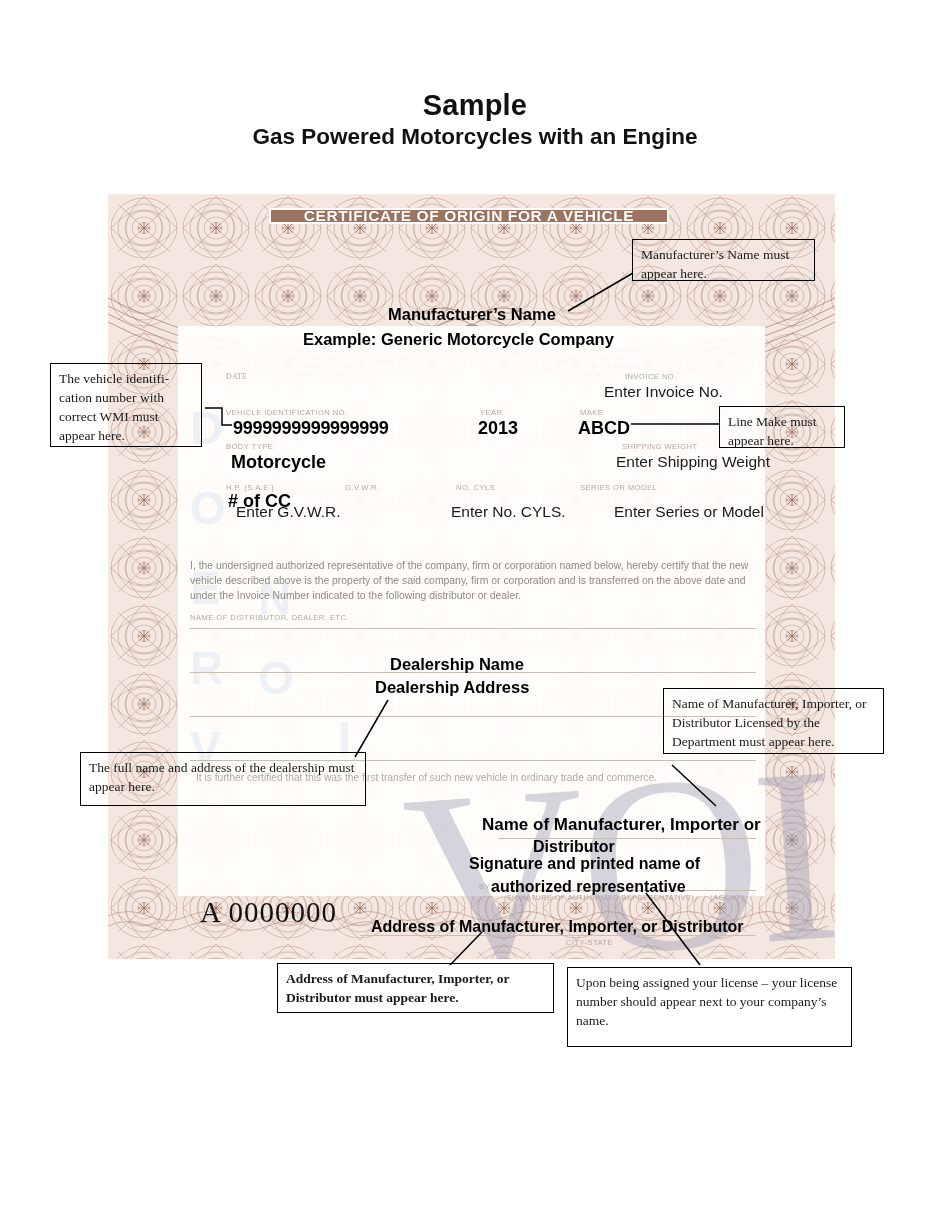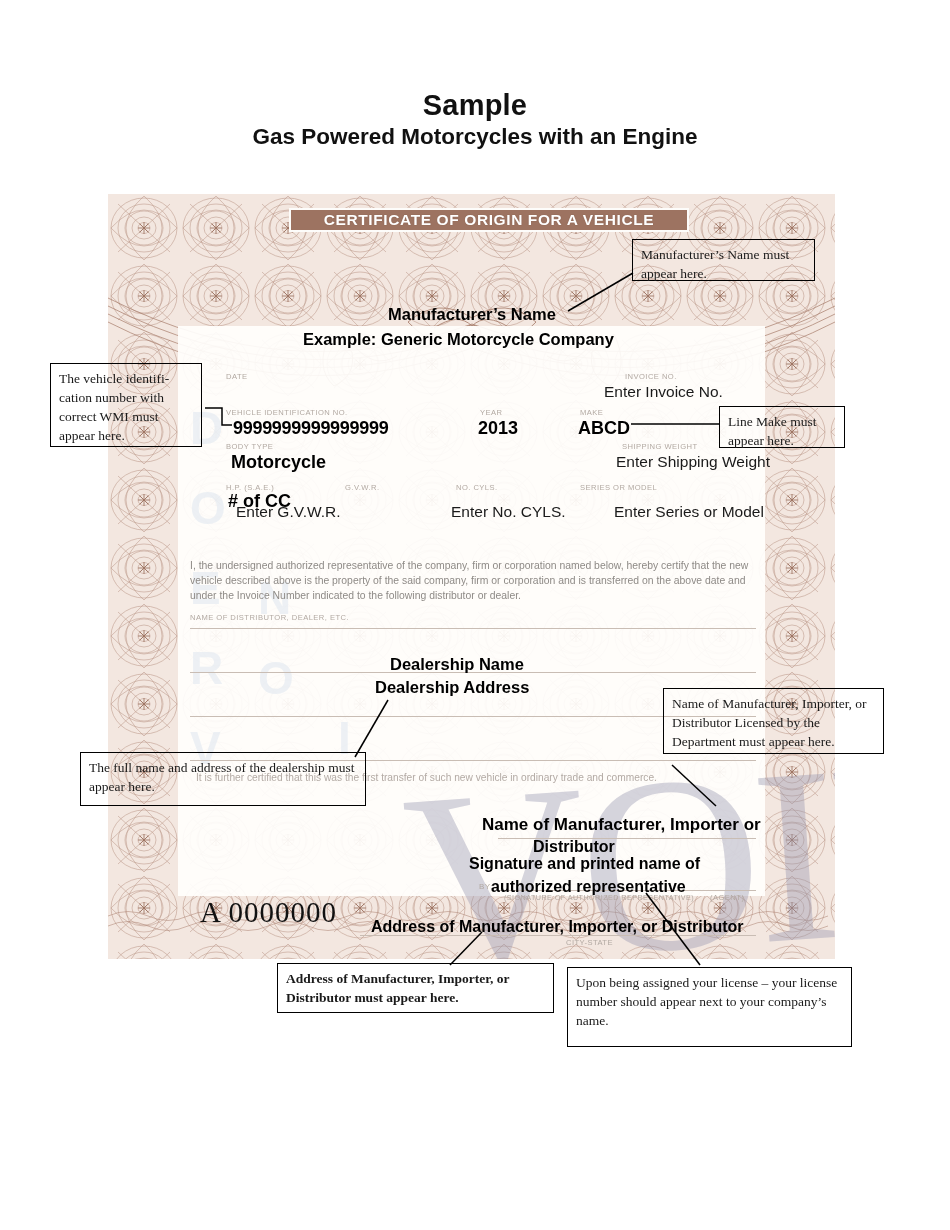--- a/index.html
+++ b/index.html
@@ -17,21 +17,21 @@
   
   .cert{
     position:absolute;left:108px;top:194px;width:727px;height:765px;
     background:#fdfcfa;
     overflow:hidden;
   }
   .guilloche{position:absolute;left:0;top:0;width:100%;height:100%;}
 
   
   .banner{
-    position:absolute;left:181px;top:14px;width:400px;height:24px;
+    position:absolute;left:161px;top:14px;width:400px;height:16px;
     background:#9d7361;border:2px solid #fdfcfa;box-sizing:border-box;
     display:flex;align-items:center;justify-content:center;
   }
   .banner span{
     color:#fff;font-size:15.5px;font-weight:bold;letter-spacing:.6px;
     font-family:"Liberation Sans",sans-serif;
     text-shadow:0 0 1px rgba(120,80,65,.8);
   }
 
   
@@ -151,21 +151,21 @@
     </svg>
 
     <div class="banner">
       <span>CERTIFICATE OF ORIGIN FOR A VEHICLE</span>
     </div>
 
     <div class="void">VOID</div>
   </div>
 
   <div>
-    <div class="flab" style="left:226px;top:372px;">DATE</div>
+    <div class="flab" style="left:226px;top:372px;font-family:Liberation Serif, serif;">DATE</div>
     <div class="flab" style="left:625px;top:372px;">INVOICE NO.</div>
     <div class="fser" style="left:604px;top:383px;">Enter Invoice No.</div>
 
     <div class="flab" style="left:226px;top:408px;">VEHICLE IDENTIFICATION NO.</div>
     <div class="fbold" style="left:233px;top:418px;letter-spacing:-.3px;">9999999999999999</div>
 
     <div class="flab" style="left:480px;top:408px;">YEAR</div>
     <div class="fbold" style="left:478px;top:418px;">2013</div>
 
     <div class="flab" style="left:580px;top:408px;">MAKE</div>

